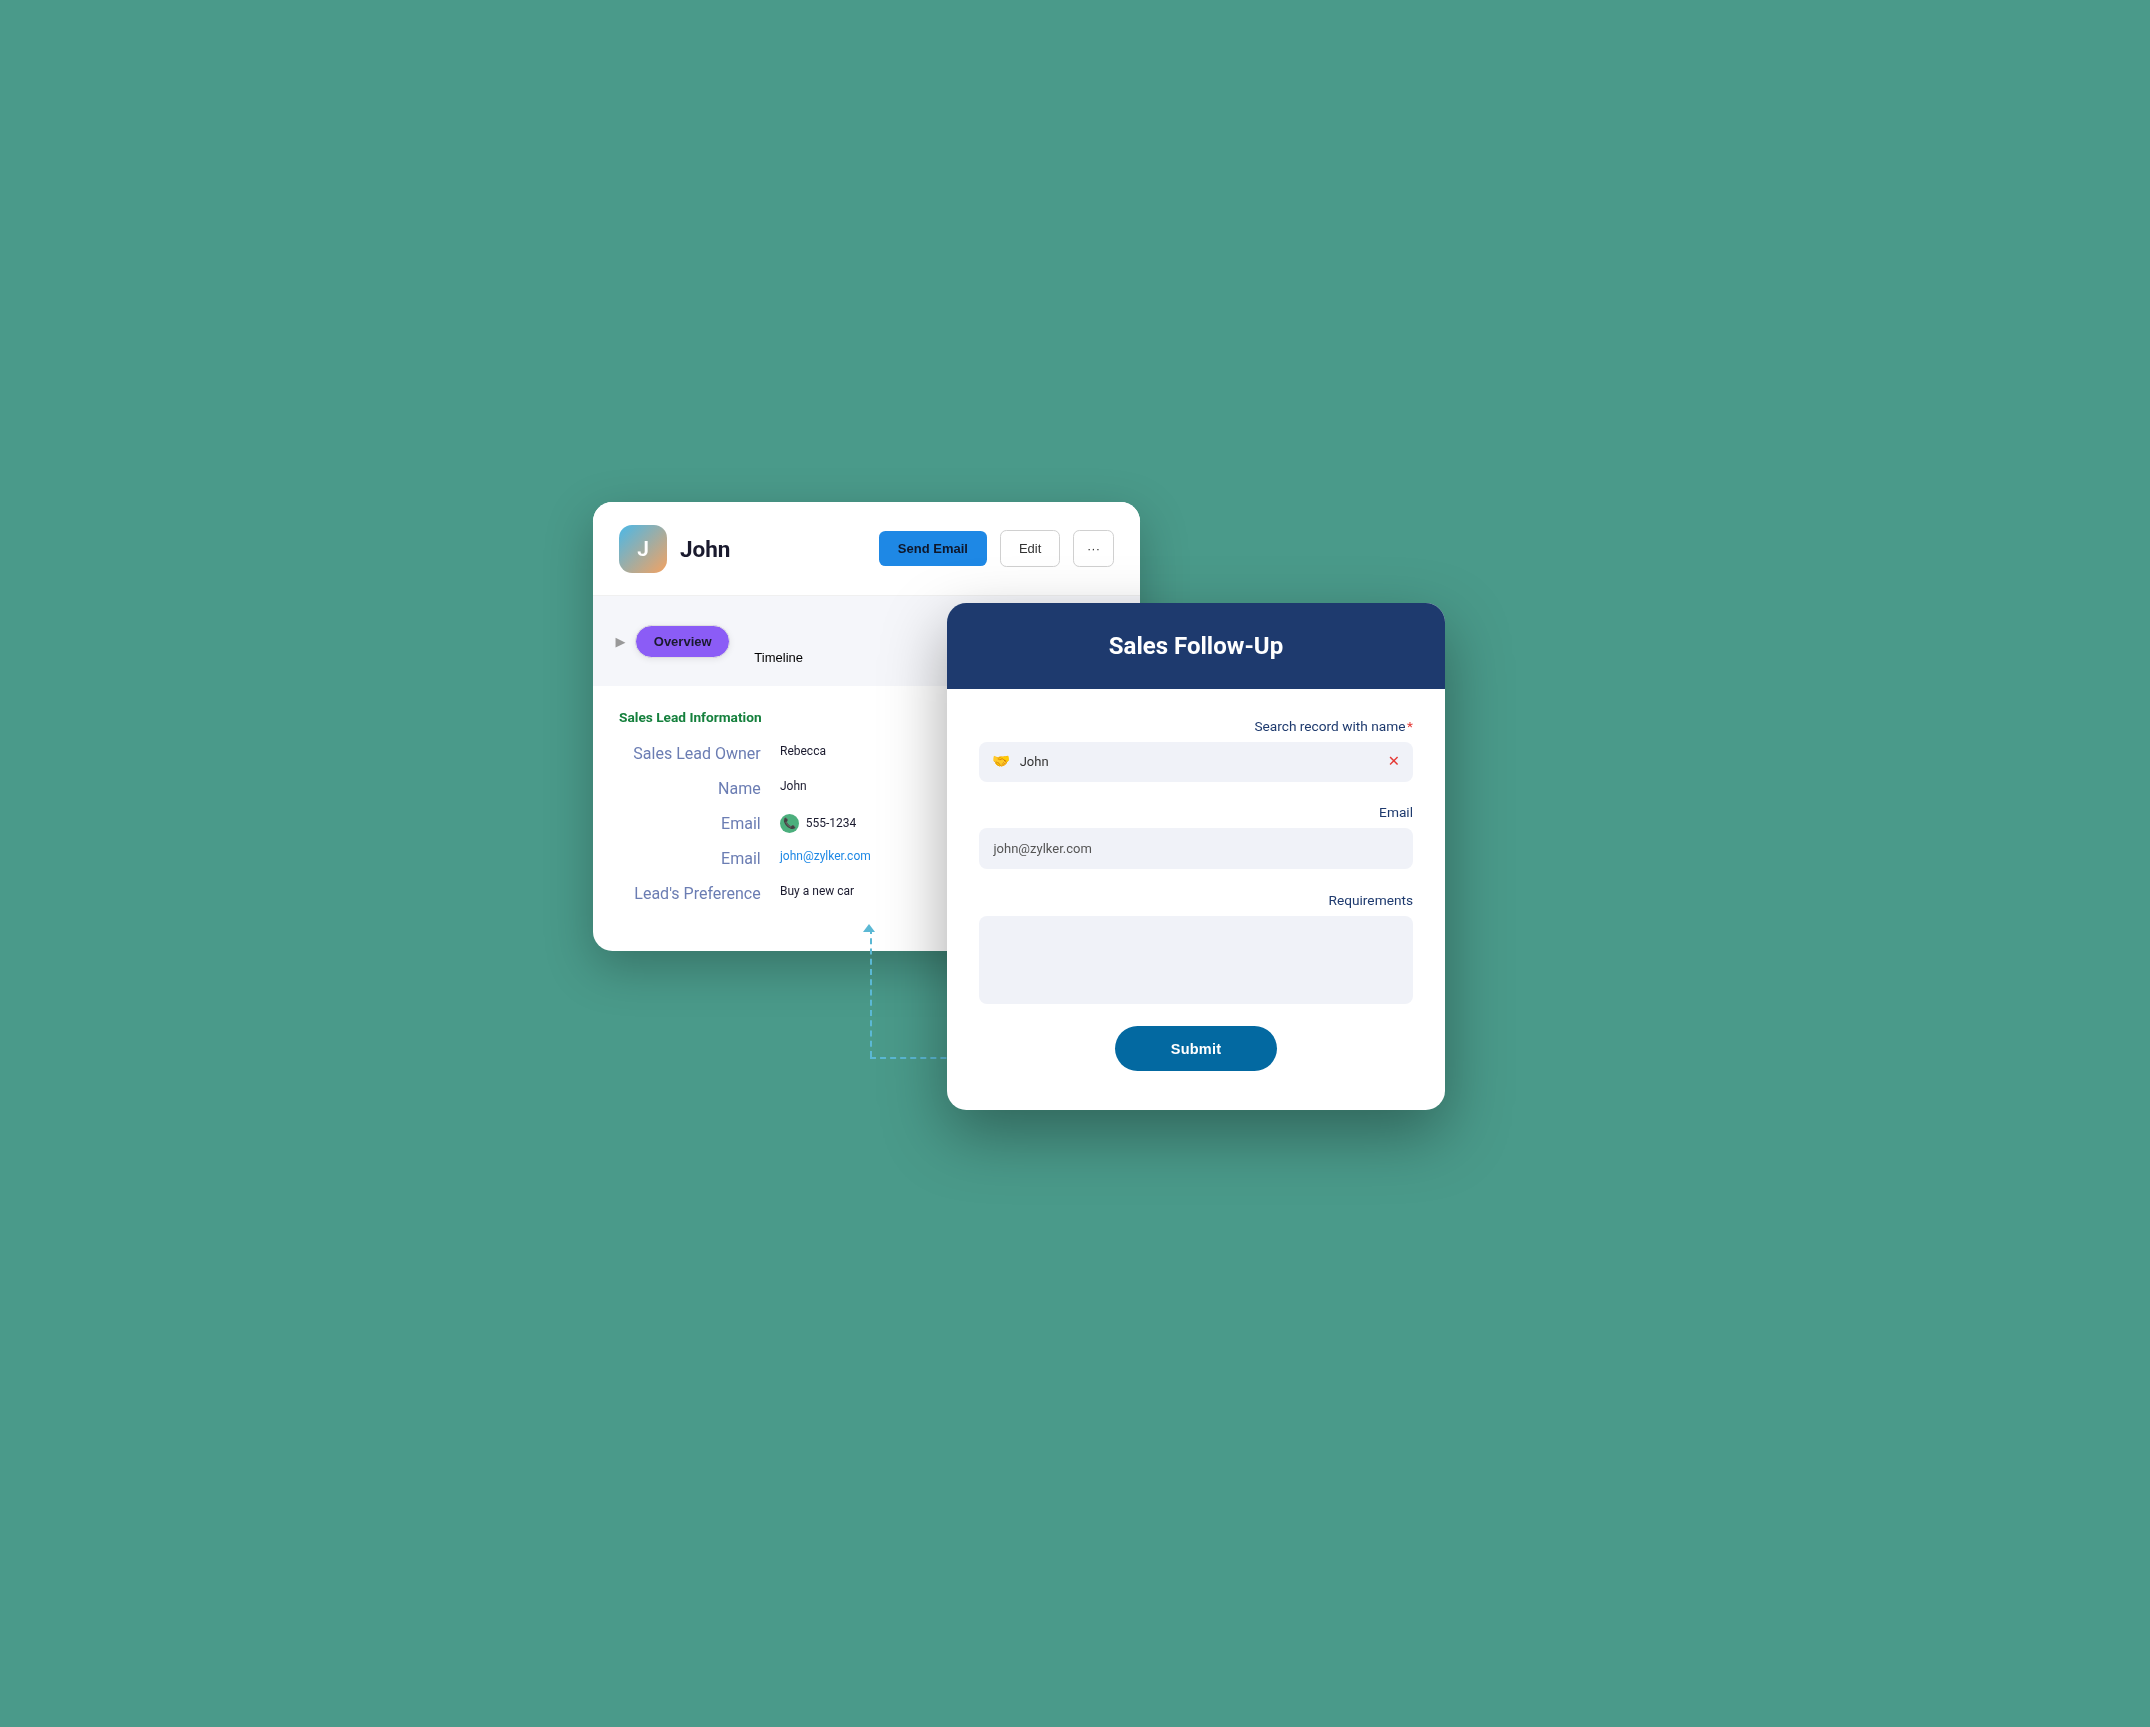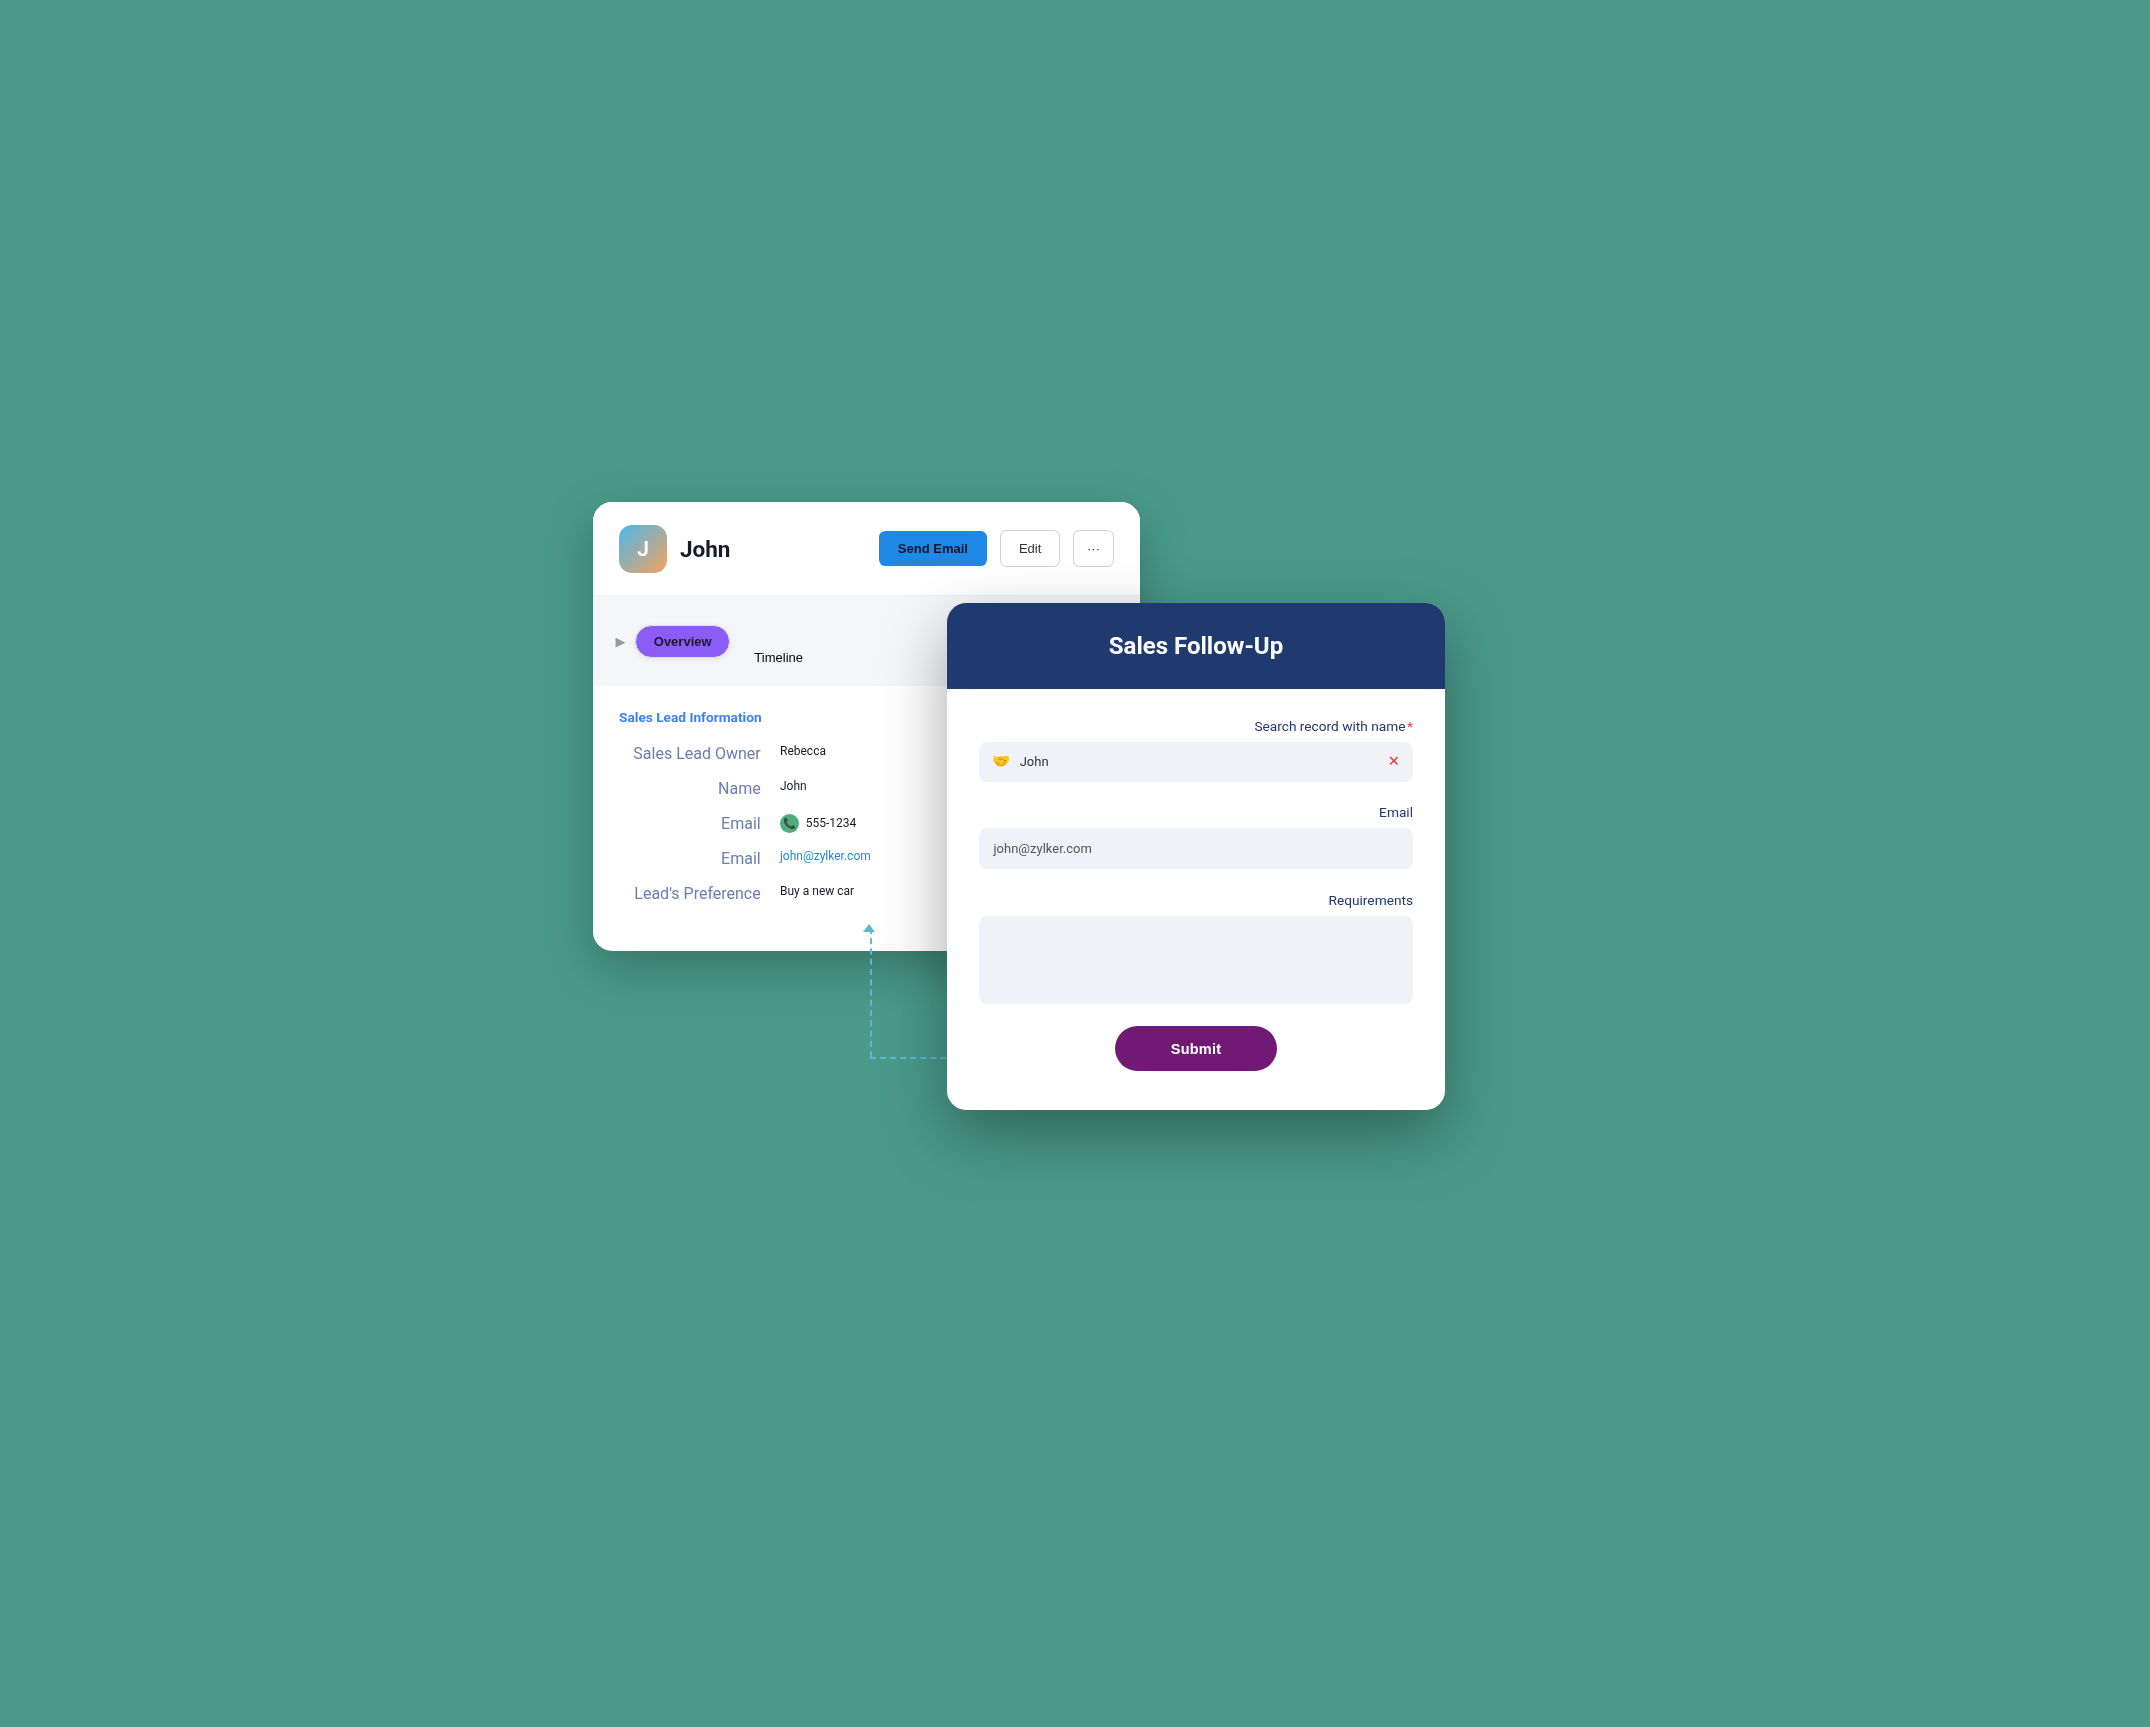--- a/index.html
+++ b/index.html
@@ -138,21 +138,21 @@
       margin-top: 33px;
     }
 
     .crm-body {
       padding: 22.5px 26px 32px;
     }
 
     .section-title {
       font-size: 13.7px;
       font-weight: 700;
-      color: #3b82f6;
+      color: #15803d;
       margin-bottom: 19.3px;
     }
 
     .info-table {
       width: 100%;
     }
 
     .info-row {
       display: flex;
       margin-bottom: 16px;
@@ -326,21 +326,21 @@
       background: #f0f2f8;
       border-radius: 8px;
       padding: 13px 14.5px;
       height: 88px;
       width: 100%;
     }
 
     .submit-btn {
       display: block;
       margin: 6.4px auto 0;
-      background: #701a75;
+      background: #0369a1;
       color: white;
       border: none;
       border-radius: 26px;
       padding: 14.5px 56px;
       font-size: 14.5px;
       font-weight: 600;
       cursor: pointer;
       letter-spacing: 0.2px;
     }
   </style>

